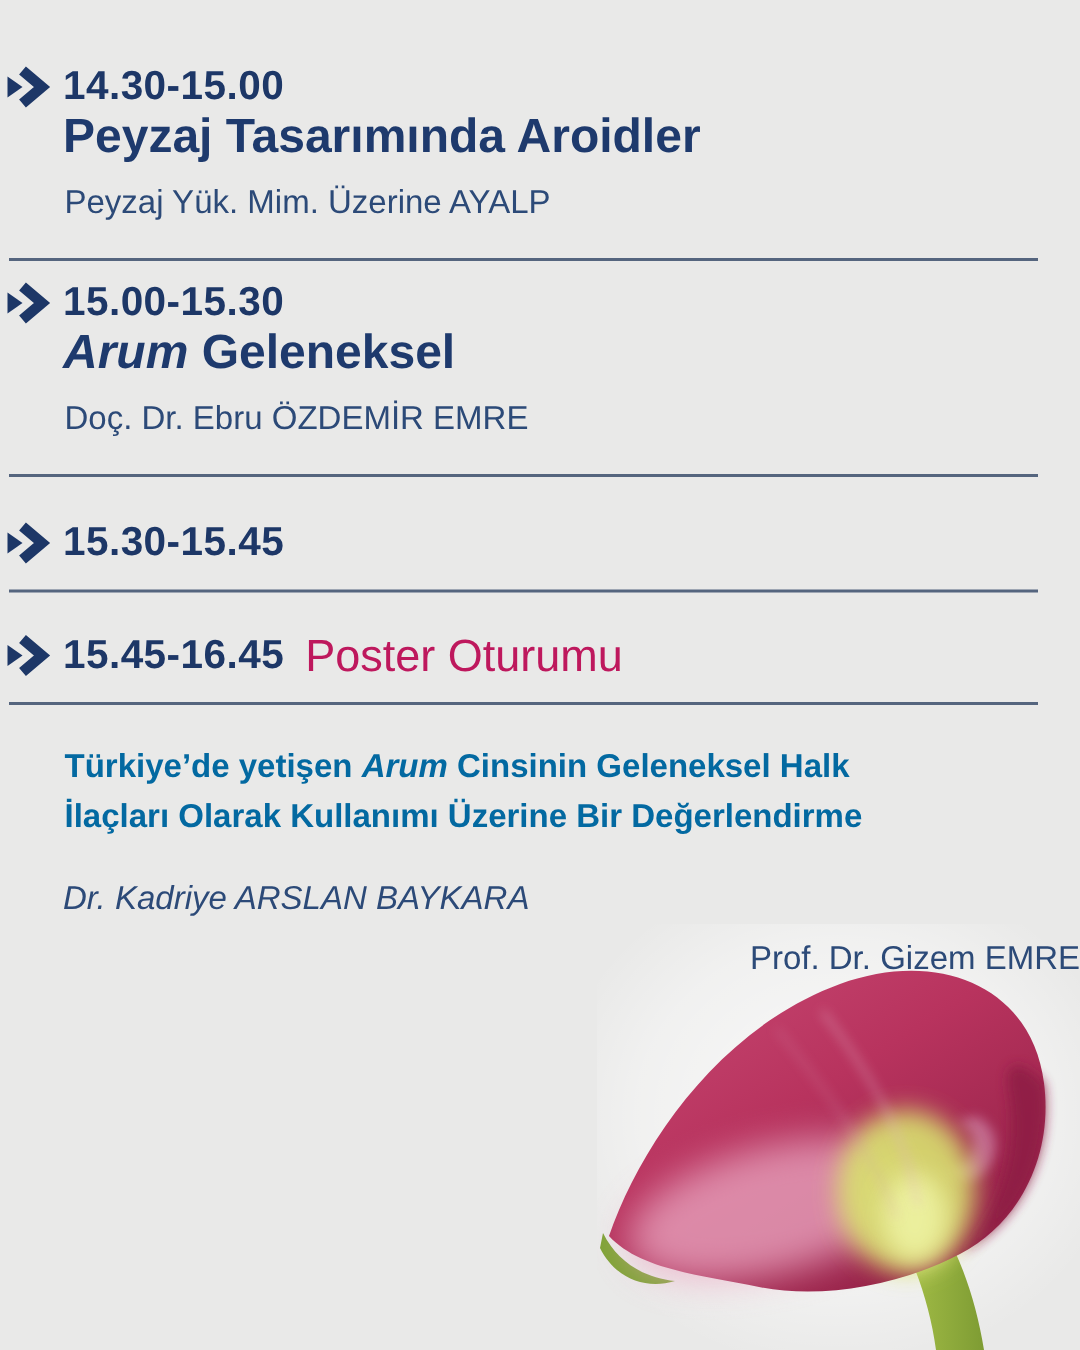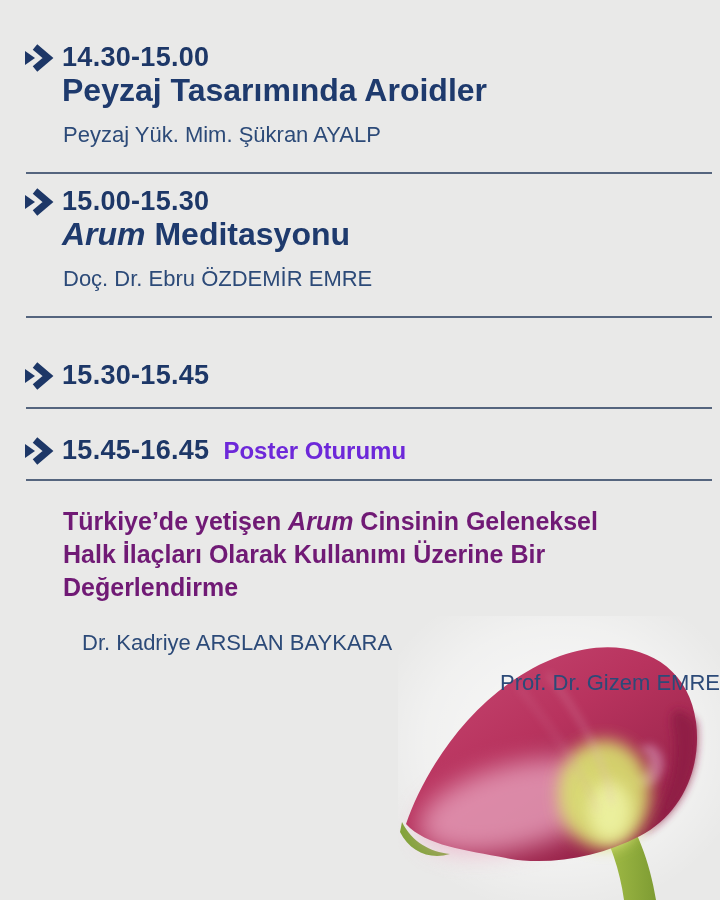--- a/index.html
+++ b/index.html
@@ -7,21 +7,21 @@
     width:720px;height:900px;
     background:#e9e9e8;
     font-family:"Liberation Sans", sans-serif;
     position:relative;
     overflow:hidden;
     -webkit-font-smoothing:antialiased;
   }
   .content{
     position:relative;
     z-index:2;
-    padding:42px 0 0 24px;
+    padding:42px 0 0 4px;
   }
   .item-row{
     display:flex;
     align-items:flex-start;
     gap:8px;
   }
   .chev{
     flex:0 0 30px;
     width:30px;height:28px;
     margin-top:2px;
@@ -36,54 +36,54 @@
     line-height:31px;
   }
   .session-title{
     margin:3px 0 0 0;
     font-size:32px;
     font-weight:700;
     color:#1e3a6d;
     line-height:28px;
   }
   .session-title em{font-style:italic;}
-  .inline-head{display:flex;align-items:center;gap:14px;}
+  .inline-head{display:flex;align-items:flex-start;gap:14px;}
   .inline-title{
-    font-size:24px;
-    font-weight:700;
-    color:#6d28d9;
+    font-size:30px;
+    font-weight:400;
+    color:#be185d;
   }
   .speaker{
     margin:18px 0 0 39px;
     font-size:22px;
     font-weight:400;
     color:#2c4a78;
     line-height:26px;
   }
   hr.divider{
     border:none;
     border-top:2.5px solid #55657e;
     margin:24px 14px 0 2px;
     width:686px;
   }
   .mt-block{margin-top:12px;}
-  .mt-block-lg{margin-top:42px;}
+  .mt-block-lg{margin-top:28px;}
   .mt-block-md{margin-top:26px;}
   hr.tight{margin-top:16px;}
   hr.tighter{margin-top:13px;}
   .poster-title{
     margin:24px 0 0 39px;
     width:565px;
-    font-size:25px;
+    font-size:22px;
     font-weight:700;
-    color:#701a75;
+    color:#0369a1;
     line-height:33px;
   }
   .poster-title em{font-style:italic;}
-  .poster-speaker-1{margin:26px 0 0 58px;}
+  .poster-speaker-1{margin:26px 0 0 38px;font-style:italic;}
   .poster-speaker-2{margin:14px 0 0 39px;text-align:right;}
   .flower{
     position:absolute;
     left:398px;top:616px;
     width:322px;height:284px;
     z-index:1;
   }
   .flower svg{display:block;width:322px;height:284px;}
 </style>
 </head>
@@ -97,35 +97,35 @@
         <svg viewBox="0 0 30 28" aria-hidden="true">
           <polygon points="1,7 11,14 1,21" fill="#1d3767"></polygon>
           <polyline points="11,3 24,14 11,25" fill="none" stroke="#1d3767" stroke-width="7"></polyline>
         </svg>
       </span>
       <div>
         <h2 class="time">14.30-15.00</h2>
         <h3 class="session-title">Peyzaj Tasarımında Aroidler</h3>
       </div>
     </div>
-    <p class="speaker">Peyzaj Yük. Mim. Şükran AYALP</p>
+    <p class="speaker">Peyzaj Yük. Mim. Üzerine AYALP</p>
     <hr class="divider">
   </section>
 
   <section class="mt-block">
     <div class="item-row">
       <span class="chev">
         <svg viewBox="0 0 30 28" aria-hidden="true">
           <polygon points="1,7 11,14 1,21" fill="#1d3767"></polygon>
           <polyline points="11,3 24,14 11,25" fill="none" stroke="#1d3767" stroke-width="7"></polyline>
         </svg>
       </span>
       <div>
         <h2 class="time">15.00-15.30</h2>
-        <h3 class="session-title"><em>Arum</em> <span>Meditasyonu</span></h3>
+        <h3 class="session-title"><em>Arum</em> <span>Geleneksel</span></h3>
       </div>
     </div>
     <p class="speaker">Doç. Dr. Ebru ÖZDEMİR EMRE</p>
     <hr class="divider">
   </section>
 
   <section class="mt-block-lg">
     <div class="item-row">
       <span class="chev">
         <svg viewBox="0 0 30 28" aria-hidden="true">

